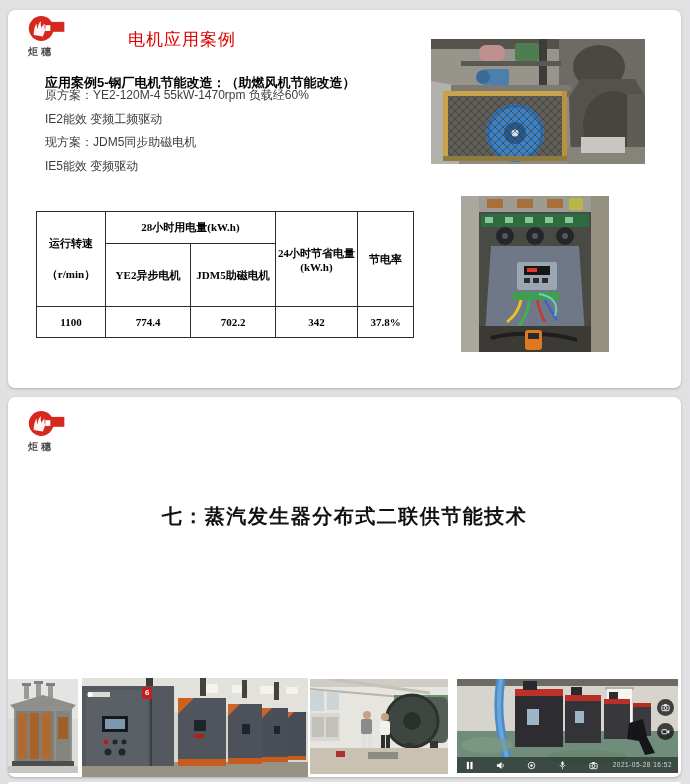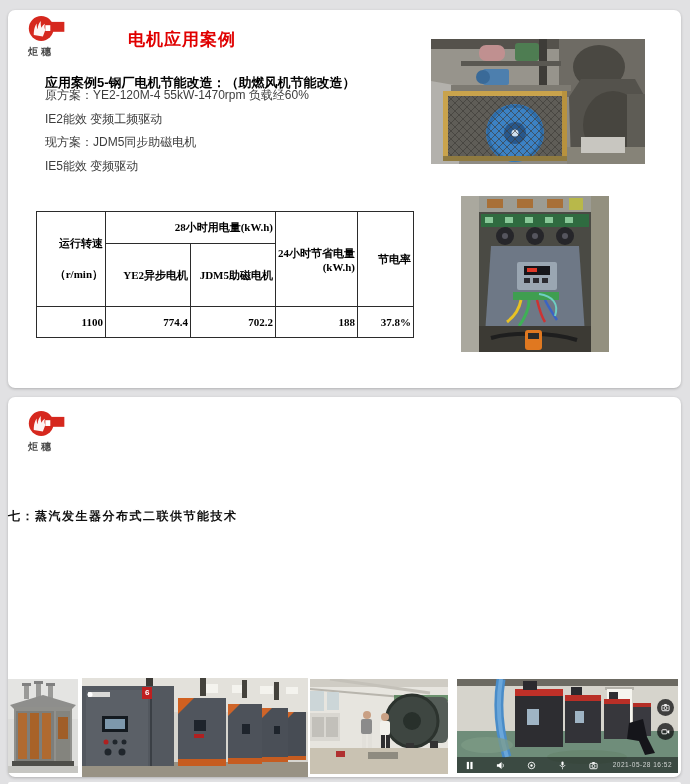--- a/index.html
+++ b/index.html
@@ -12,44 +12,44 @@
   .sliver{position:absolute;left:8px;top:782px;width:673px;height:2px;background:#fff;border-radius:6px 6px 0 0;}
 
   
   .logo{position:absolute;left:20px;width:60px;text-align:left;}
   .slide1 .logo{top:3px;}
   .slide2 .logo{top:11px;}
   .logo svg{width:38px;height:31px;display:block;}
   .logo-text{font-size:10px;font-weight:bold;color:#4a4a4a;letter-spacing:3px;margin-top:1px;}
 
   
-  .s1-title{position:absolute;left:120px;top:18px;margin:0;font-size:17px;font-weight:bold;
+  .s1-title{position:absolute;left:120px;top:18px;margin:0;font-size:17px;font-weight:normal;
     color:#e00000;letter-spacing:1px;}
   .s1-subtitle{position:absolute;left:37px;top:64px;font-size:13px;font-weight:bold;color:#000;}
   .s1-body{position:absolute;left:37px;top:74px;}
   .s1-body p{margin:0;font-size:12px;line-height:23.5px;color:#3d3d3d;}
 
   
   table.cmp{position:absolute;left:28px;top:201px;border-collapse:collapse;table-layout:fixed;
     font-family:"Liberation Serif",serif;font-weight:bold;font-size:11px;color:#000;}
-  table.cmp td{border:1px solid #2b2b2b;text-align:right;vertical-align:middle;padding:0 2px;}
+  table.cmp td{border:1px solid #2b2b2b;text-align:center;vertical-align:middle;padding:0 2px;}
   .rowh1{height:32px;}
   .rowh2{height:63px;}
   .rowd{height:31px;}
   .speed-gap{margin-bottom:16px;}
 
   
   .ph{position:absolute;overflow:hidden;}
   .ph svg{display:block;width:100%;height:100%;}
   .ph1{left:423px;top:29px;width:214px;height:125px;}
   .ph2{left:453px;top:186px;width:148px;height:156px;}
 
   
-  .s2-title{position:absolute;left:0;right:0;top:106px;
-    font-family:"Liberation Serif",serif;font-weight:bold;color:#111;font-size:12px;
+  .s2-title{position:absolute;left:0;right:0;top:106px;text-align:center;
+    font-family:"Liberation Serif",serif;font-weight:bold;color:#111;font-size:20px;
     letter-spacing:1.5px;line-height:27px;}
   .prow-a{left:0;top:282px;width:70px;height:94px;}
   .prow-b{left:74px;top:281px;width:226px;height:99px;}
   .prow-c{left:302px;top:282px;width:138px;height:95px;}
   .prow-d{left:449px;top:282px;width:221px;height:94px;}
 
   .unit-badge{position:absolute;left:60px;top:9px;background:#bf2020;color:#fff;
     font-size:8px;font-weight:bold;line-height:1;padding:2px 3px;}
 
   
@@ -110,21 +110,21 @@
         <td rowspan="2">节电率</td>
       </tr>
       <tr class="rowh2">
         <td>YE2异步电机</td>
         <td>JDM5助磁电机</td>
       </tr>
       <tr class="rowd">
         <td>1100</td>
         <td>774.4</td>
         <td>702.2</td>
-        <td>188</td>
+        <td>342</td>
         <td>37.8%</td>
       </tr>
     </tbody>
       </table>
 
     <figure class="ph ph1" style="margin:0;">
       <svg viewBox="0 0 214 125" preserveAspectRatio="none">
         <defs>
           <pattern id="mesh1" width="8" height="8" patternUnits="userSpaceOnUse">
             <path d="M0 0 L8 8 M8 0 L0 8" stroke="#3c3a36" stroke-width="0.8" fill="none"></path>

